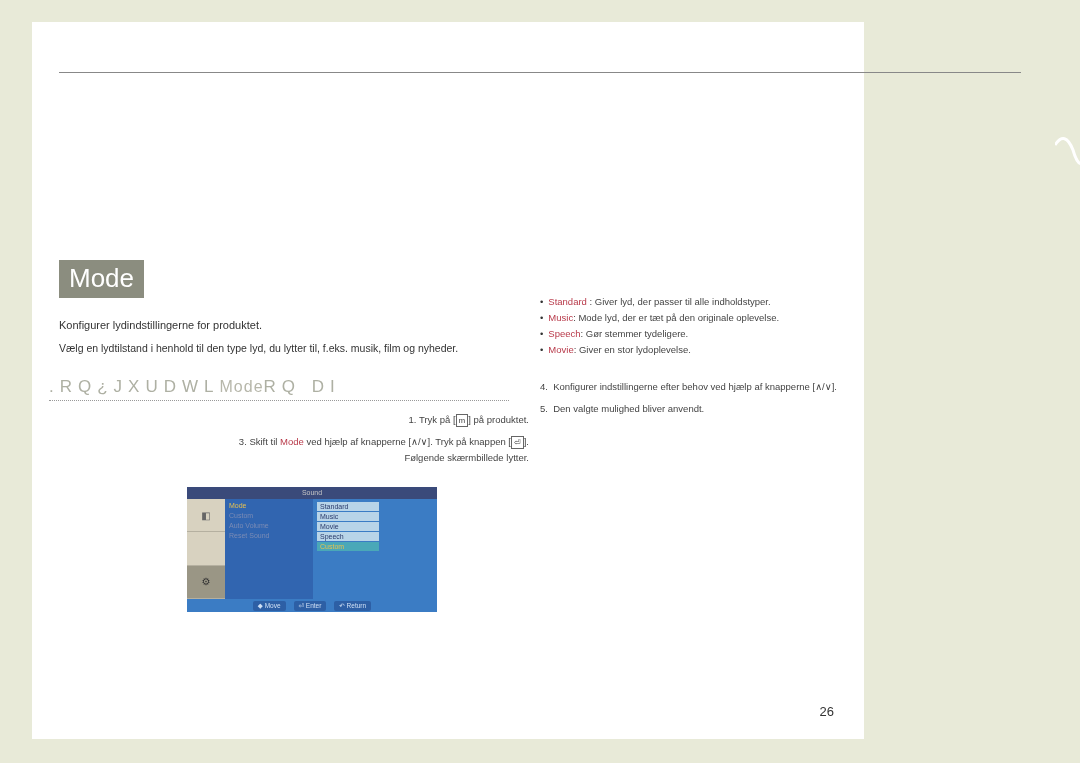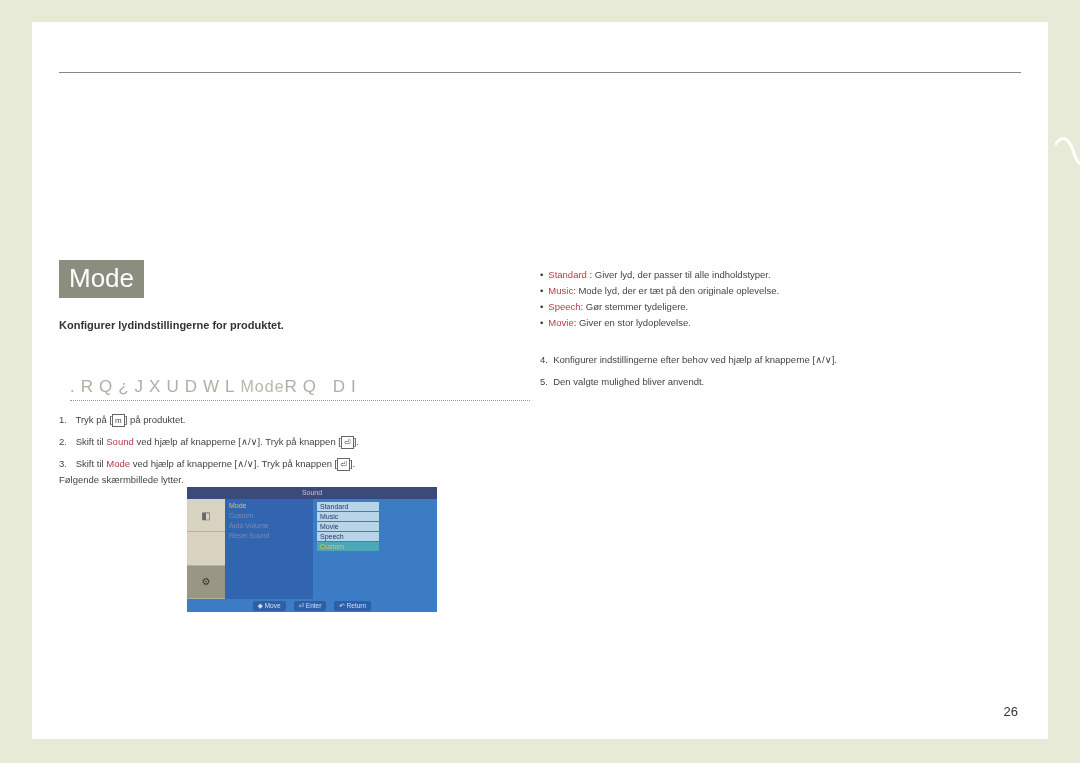--- a/index.html
+++ b/index.html
@@ -8,21 +8,21 @@
     height: 763px;
     background: #e8ead8;
     font-family: Arial, Helvetica, sans-serif;
     position: relative;
     overflow: hidden;
   }
   .page {
     position: absolute;
     left: 32px;
     top: 22px;
-    width: 1016px;
+    width: 832px;
     height: 717px;
     background: #ffffff;
   }
   .hr-top {
     position: absolute;
     left: 27px;
     top: 50px;
     width: 962px;
     border-top: 1px solid #888;
   }
@@ -35,32 +35,31 @@
     font-size: 26px;
     padding: 3px 10px 4px 10px;
     font-weight: normal;
   }
   .intro1 {
     position: absolute;
     left: 27px;
     top: 297px;
     font-size: 11px;
     color: #333;
-    font-weight: bold;
   }
   .intro2 {
     position: absolute;
     left: 27px;
     top: 320px;
     font-size: 10.5px;
     color: #333;
   }
   .sub-heading {
     position: absolute;
-    left: 38px;
+    left: 17px;
     top: 355px;
     font-size: 17px;
     color: #aeb0a3;
     letter-spacing: 6px;
     border-bottom: 1px dotted #999;
     padding-bottom: 3px;
     width: 460px;
   }
   .sub-heading .mode-inline {
     color: #b7b7aa;
@@ -68,20 +67,21 @@
     font-size: 16px;
   }
   .steps {
     position: absolute;
     left: 27px;
     top: 390px;
     font-size: 9.5px;
     color: #444;
     line-height: 1.7;
     width: 470px;
+    text-align: right;
   }
   .steps li { margin-bottom: 6px; list-style: none; }
   .num { display: inline-block; width: 14px; }
   .red { color: #b83a4a; }
   .icon-box {
     display: inline-block;
     border: 1px solid #666;
     font-size: 8px;
     padding: 0 2px;
     vertical-align: middle;
@@ -164,21 +164,21 @@
   }
   .right-col {
     position: absolute;
     left: 508px;
     top: 245px;
     width: 490px;
     font-size: 9.5px;
     color: #444;
     line-height: 1.7;
   }
-  .right-col ul { list-style: none; margin-bottom: 8px; }
+  .right-col ul { list-style: none; margin-bottom: 8px; margin-top: 27px; }
   .right-col ul li::before {
     content: "•";
     color: #333;
     margin-right: 5px;
   }
   .right-col .step4 { margin-top: 20px; }
   .right-col .step5 { margin-top: 6px; }
   .page-num {
     position: absolute;
     right: 30px;
@@ -196,33 +196,30 @@
 </style>
 </head>
 <body>
 
 <div class="page">
   <div class="hr-top"></div>
 
   <div class="mode-title">Mode</div>
 
   <div class="intro1">Konfigurer lydindstillingerne for produktet.</div>
+  <div class="intro2">Vælg en lydtilstand i henhold til den type lyd, du lytter til, f.eks. musik, film og nyheder.</div>
 
   <div class="sub-heading">
     <span>.RQ¿JXUDWL</span><span class="mode-inline">Mode</span><span>RQ  DI</span>
   </div>
 
   <ul class="steps">
     <li>
       <span class="num">1.</span>
       <span>Tryk på [</span><span class="icon-box">m</span><span>] på produktet.</span>
-    </li>
-    <li>
-      <span class="num">2.</span>
-      <span>Skift til </span><span class="red">Sound</span><span> ved hjælp af knapperne [</span>∧/∨<span>]. Tryk på knappen [</span><span class="icon-box">⏎</span><span>].</span>
     </li>
     <li>
       <span class="num">3.</span>
       <span>Skift til </span><span class="red">Mode</span><span> ved hjælp af knapperne [</span>∧/∨<span>]. Tryk på knappen [</span><span class="icon-box">⏎</span><span>].</span><br>
       <span>Følgende skærmbillede lytter.</span>
     </li>
   </ul>
 
   <div class="screenshot">
     <div class="scr-top">Sound</div>

